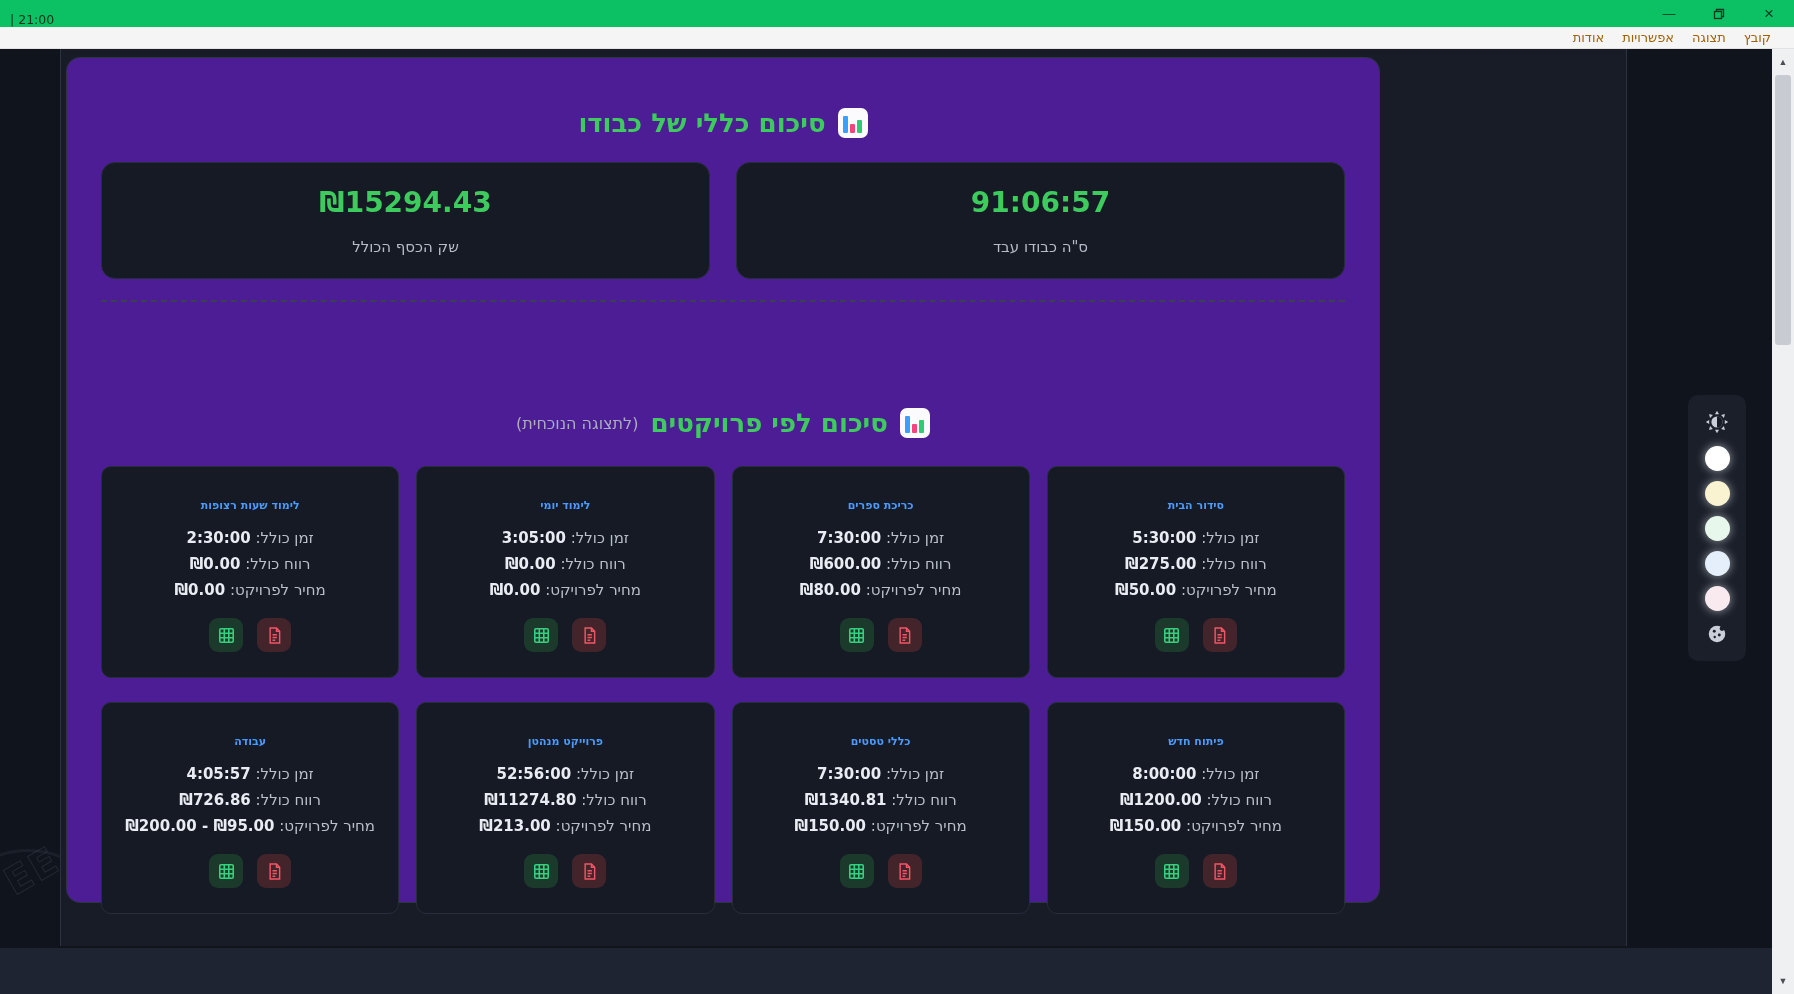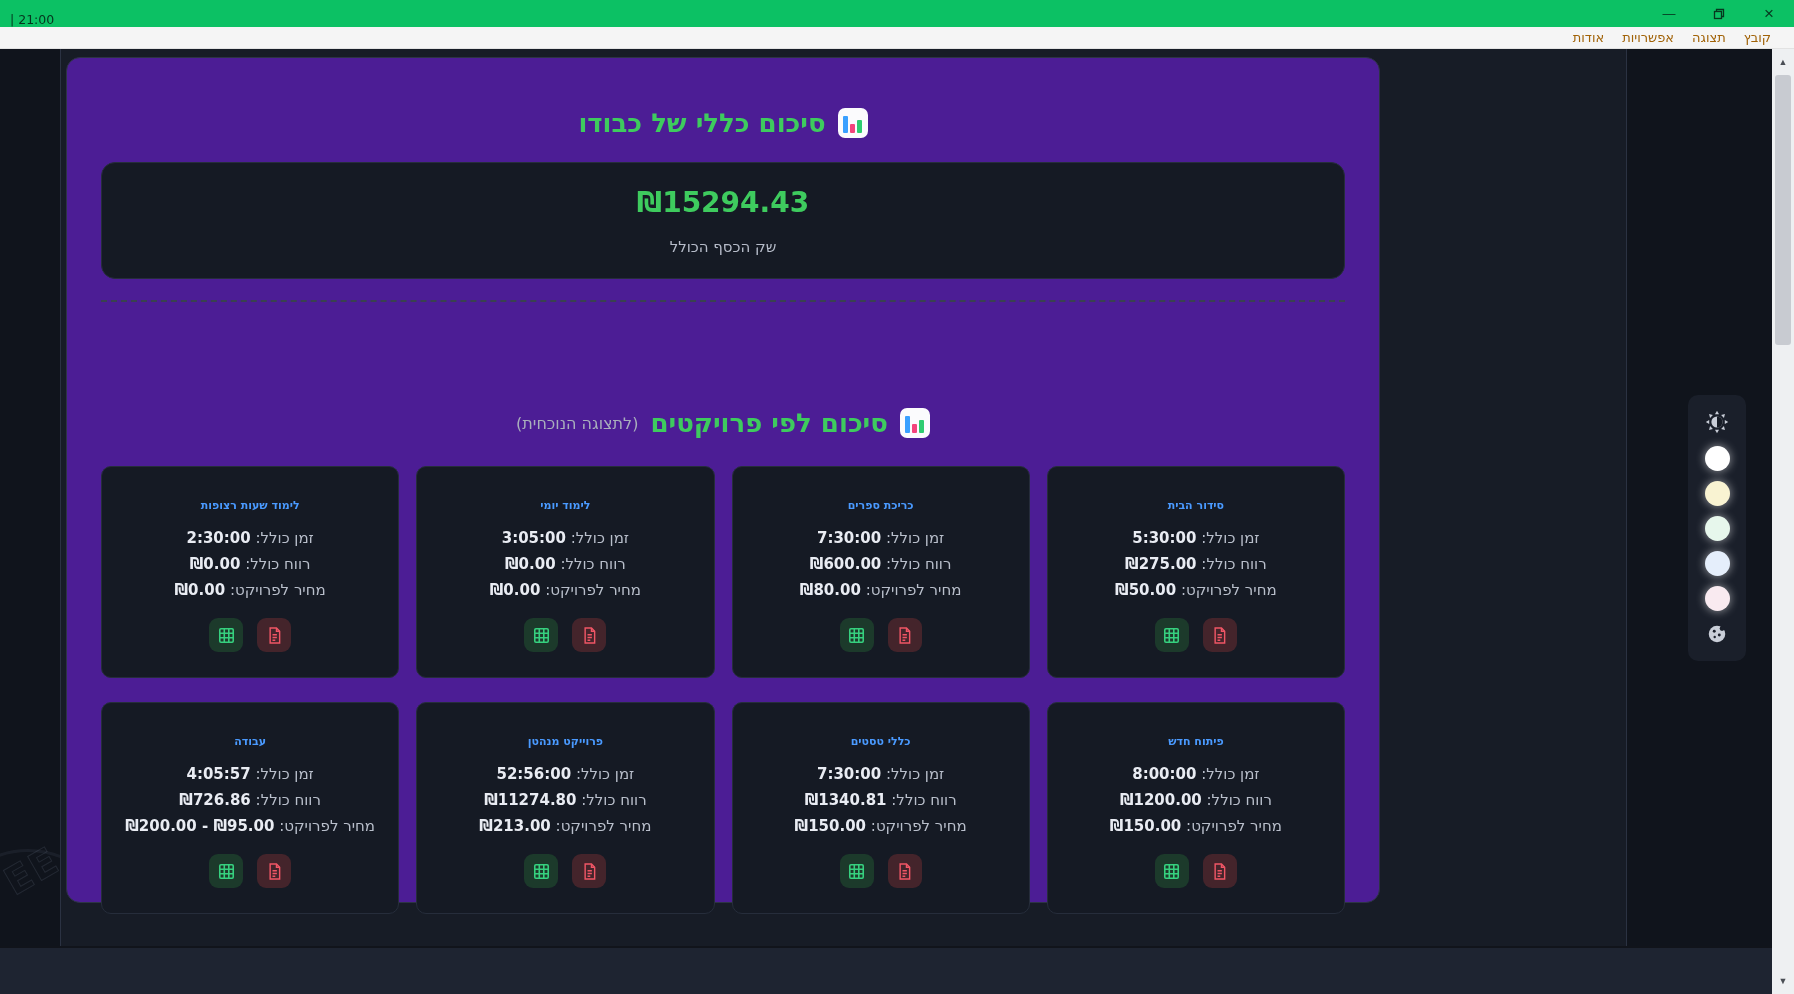--- a/index.html
+++ b/index.html
@@ -133,20 +133,24 @@
     <div class="sec-title">
       <span class="chart-emoji">
         <i class="bar g"></i>
           <i class="bar p"></i>
           <i class="bar b"></i>
       </span>
       <h1>סיכום כללי של כבודו</h1>
     </div>
 
     <div class="stats-row" id="stats-row">
+  <div class="stat-card">
+    <div class="stat-value">91:06:57</div>
+    <div class="stat-label">ס"ה כבודו עבד</div>
+  </div>
 
 
   <div class="stat-card">
     <div class="stat-value">₪15294.43</div>
     <div class="stat-label">שק הכסף הכולל</div>
   </div>
 </div>
 
     <div class="dashed-divider"></div>
 

